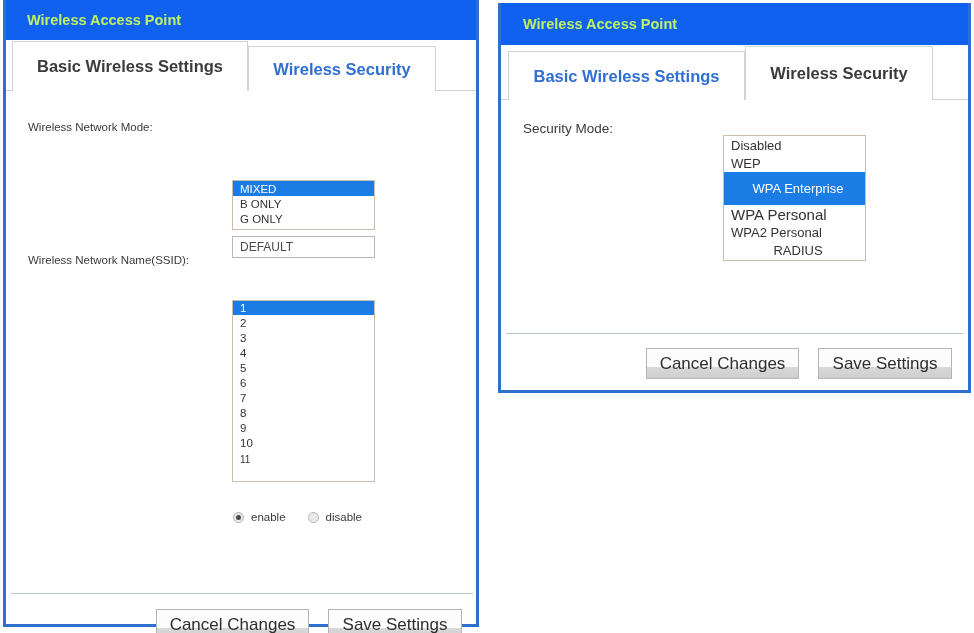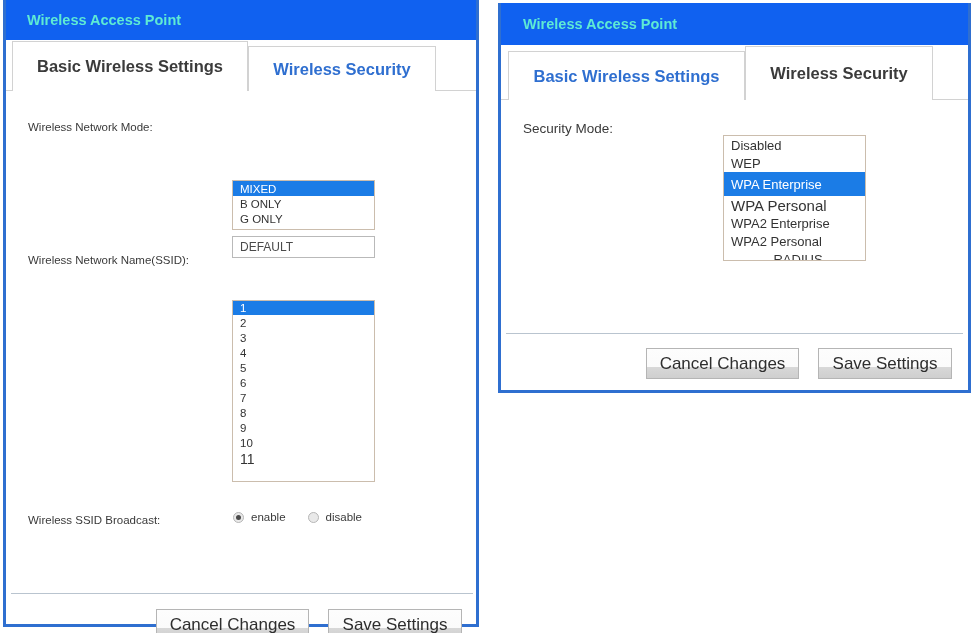--- a/index.html
+++ b/index.html
@@ -14,21 +14,21 @@
 
   
   .panel {
     position: absolute;
     background: #ffffff;
     border: 3px solid #2f6fd0;
     border-top: none;
   }
   .panel-header {
     background: #1061f0;
-    color: #5eead4;
+    color: #bef264;
     font-weight: bold;
     display: flex;
     align-items: center;
   }
   .panel-body { position: relative; background:#fff; }
 
   
   .tabrow {
     position: relative;
     display: flex;
@@ -235,28 +235,25 @@
         </div>
         <div class="option" style="height:15px; font-size:11.5px;">
           <span>8</span>
         </div>
         <div class="option" style="height:15px; font-size:11.5px;">
           <span>9</span>
         </div>
         <div class="option" style="height:16px; font-size:11.5px;">
           <span>10</span>
         </div>
-        <div class="option" style="height:16px; font-size:14px;">
+        <div class="option" style="height:16px; font-size:10px;">
           <span>11</span>
         </div>
       </div>
 
-      <div class="row" style="left:22px; top:473px;">
-        <div class="field-label" style="width:200px; font-size:11.5px; padding-top:1px;">Wireless SSID Broadcast:</div>
-      </div>
       <div class="radio-group" style="position:absolute; left:227px; top:471px;">
         <div class="radio-item">
           <span class="radio checked"></span>
           <span class="radio-label" style="font-size:11.5px;">enable</span>
         </div>
         <div class="radio-item" style="margin-right:0;">
           <span class="radio"></span>
           <span class="radio-label" style="font-size:11.5px;">disable</span>
         </div>
       </div>
@@ -299,28 +296,25 @@
         <span>Disabled</span>
         <span class="select-caret small"></span>
       </div>
       <div class="option-list" style="left:222px; top:90px; width:143px; height:126px;">
         <div class="option" style="height:18px; font-size:13px;">
           <span>Disabled</span>
         </div>
         <div class="option" style="height:18px; font-size:13px;">
           <span>WEP</span>
         </div>
-        <div class="option selected" style="height:24px; font-size:13px;">
+        <div class="option selected" style="height:33px; font-size:13px;justify-content:center;">
           <span>WPA Enterprise</span>
         </div>
         <div class="option" style="height:18px; font-size:15px;">
           <span>WPA Personal</span>
-        </div>
-        <div class="option" style="height:18px; font-size:13px;">
-          <span>WPA2 Enterprise</span>
         </div>
         <div class="option" style="height:18px; font-size:13px;">
           <span>WPA2 Personal</span>
         </div>
         <div class="option" style="height:18px; font-size:13px;justify-content:center;">
           <span>RADIUS</span>
         </div>
       </div>
 
       <div class="divider" style="left:5px; top:288px; width:457px;"></div>

